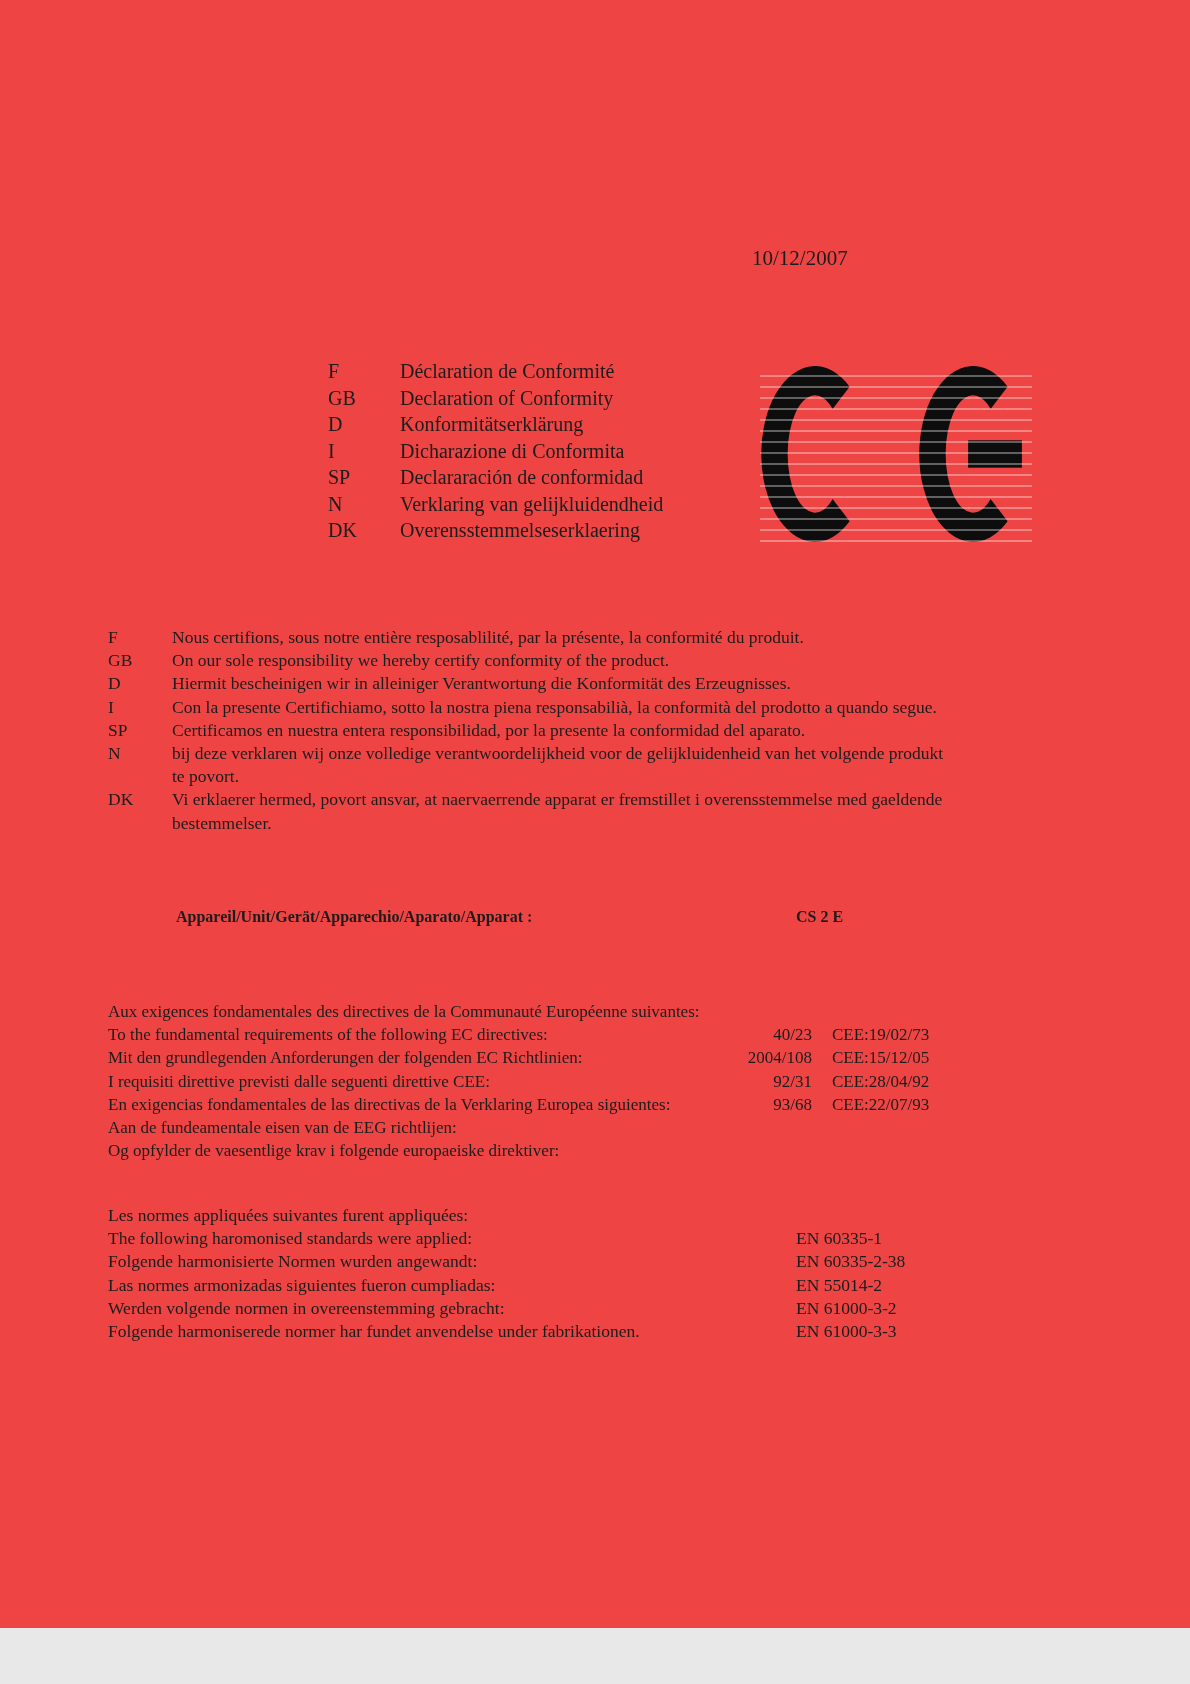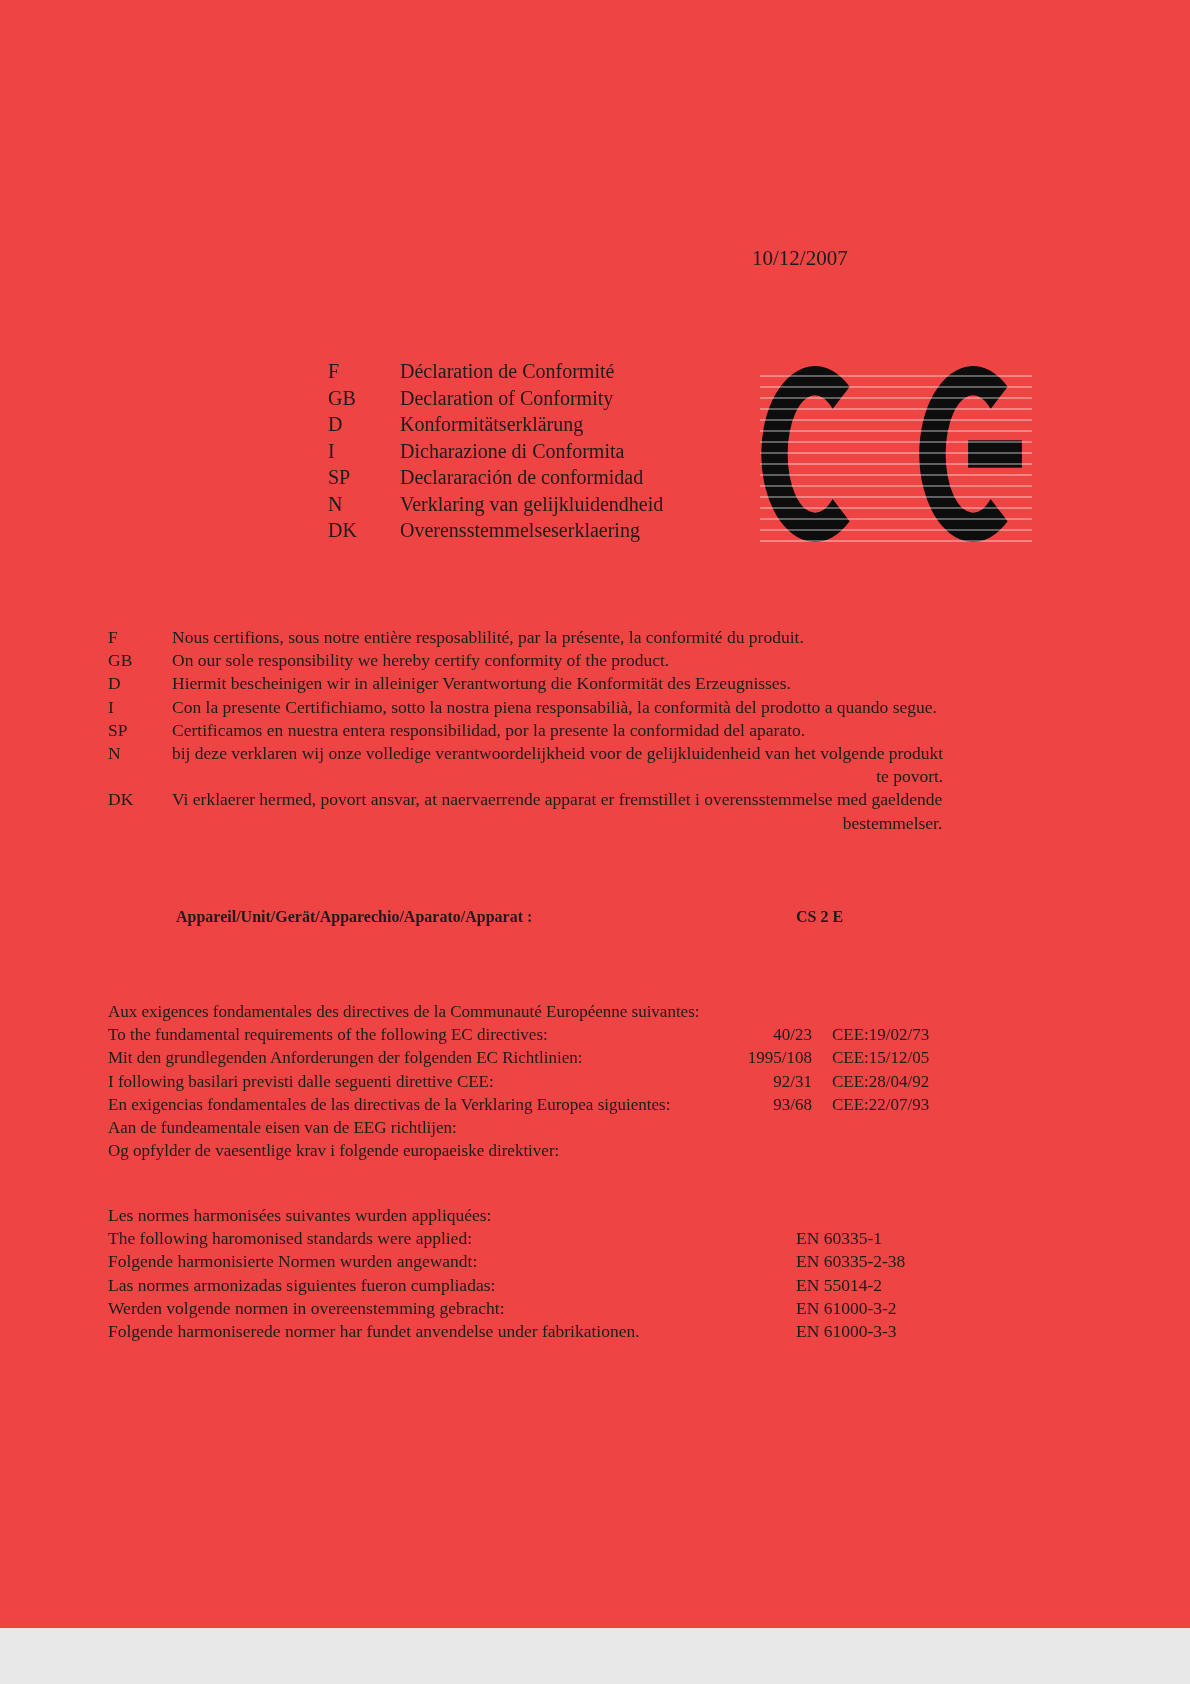--- a/index.html
+++ b/index.html
@@ -22,21 +22,21 @@
   .ce{position:absolute;top:366px;left:760px;width:272px;height:176px;}
   .ce svg{position:absolute;top:0;}
   .ce .c-letter{left:0;}
   .ce .e-letter{left:158px;}
   .ce-streaks{position:absolute;inset:0;pointer-events:none;
     background:repeating-linear-gradient(to bottom,rgba(255,255,255,0) 0 9px,rgba(255,255,255,0.35) 9px 11px);}
   
   .decl-block{position:absolute;left:108px;top:626px;font-size:17.5px;line-height:23.2px;}
   .decl-row{display:flex;}
   .dl{flex:0 0 64px;}
-  .dt div{white-space:nowrap;text-align:right;}
+  .dt div{white-space:nowrap;}
   
   .prod-block{position:absolute;left:176px;top:908px;font-size:16px;font-weight:bold;display:flex;}
   .prod-label{width:620px;white-space:nowrap;}
   .prod-value{white-space:nowrap;}
   
   .dir-block{position:absolute;left:108px;top:1000px;font-size:17px;line-height:23.2px;}
   .dir-row{display:flex;}
   .dx{width:628px;white-space:nowrap;}
   .dn{width:76px;text-align:right;white-space:nowrap;}
   .dc{margin-left:20px;white-space:nowrap;}
@@ -153,25 +153,25 @@
       <span class="dn"></span>
       <span class="dc"></span>
     </div>
     <div class="dir-row">
       <span class="dx">To the fundamental requirements of the following EC directives:</span>
       <span class="dn">40/23</span>
       <span class="dc">CEE:19/02/73</span>
     </div>
     <div class="dir-row">
       <span class="dx">Mit den grundlegenden Anforderungen der folgenden EC Richtlinien:</span>
-      <span class="dn">1995/108</span>
+      <span class="dn">2004/108</span>
       <span class="dc">CEE:15/12/05</span>
     </div>
     <div class="dir-row">
-      <span class="dx">I following basilari previsti dalle seguenti direttive CEE:</span>
+      <span class="dx">I requisiti direttive previsti dalle seguenti direttive CEE:</span>
       <span class="dn">92/31</span>
       <span class="dc">CEE:28/04/92</span>
     </div>
     <div class="dir-row">
       <span class="dx">En exigencias fondamentales de las directivas de la Verklaring Europea siguientes:</span>
       <span class="dn">93/68</span>
       <span class="dc">CEE:22/07/93</span>
     </div>
     <div class="dir-row">
       <span class="dx">Aan de fundeamentale eisen van de EEG richtlijen:</span>
@@ -180,21 +180,21 @@
     </div>
     <div class="dir-row">
       <span class="dx">Og opfylder de vaesentlige krav i folgende europaeiske direktiver:</span>
       <span class="dn"></span>
       <span class="dc"></span>
     </div>
   </div>
 
   <div class="std-block">
     <div class="std-row">
-      <span class="sx">Les normes harmonisées suivantes wurden appliquées:</span>
+      <span class="sx">Les normes appliquées suivantes furent appliquées:</span>
       <span class="sc"></span>
     </div>
     <div class="std-row">
       <span class="sx">The following haromonised standards were applied:</span>
       <span class="sc">EN 60335-1</span>
     </div>
     <div class="std-row">
       <span class="sx">Folgende harmonisierte Normen wurden angewandt:</span>
       <span class="sc">EN 60335-2-38</span>
     </div>

